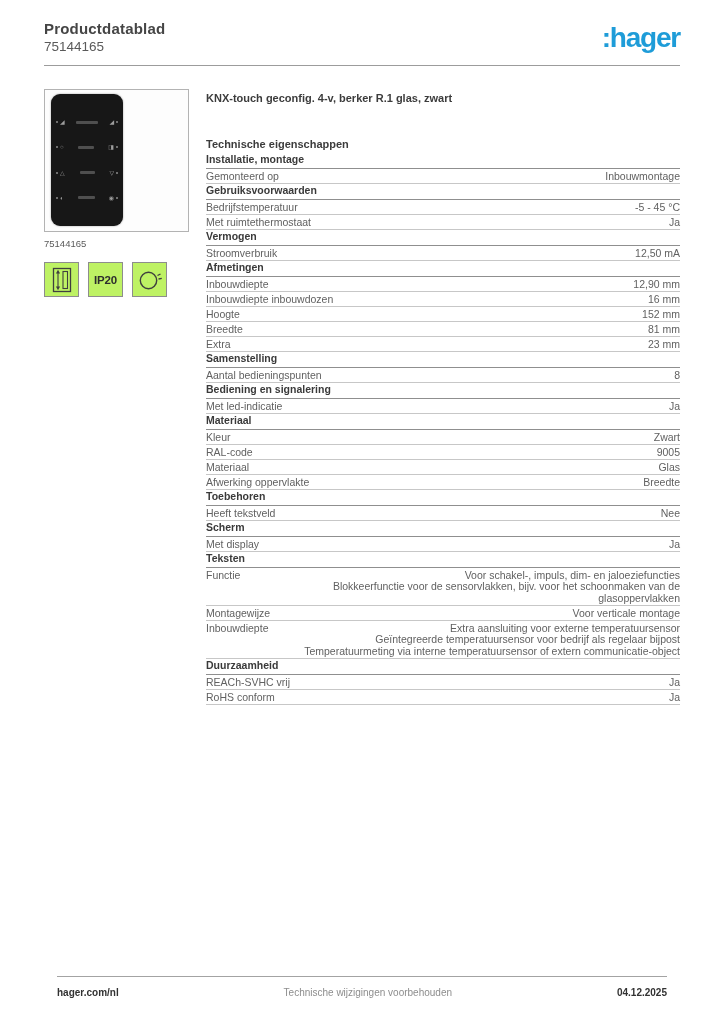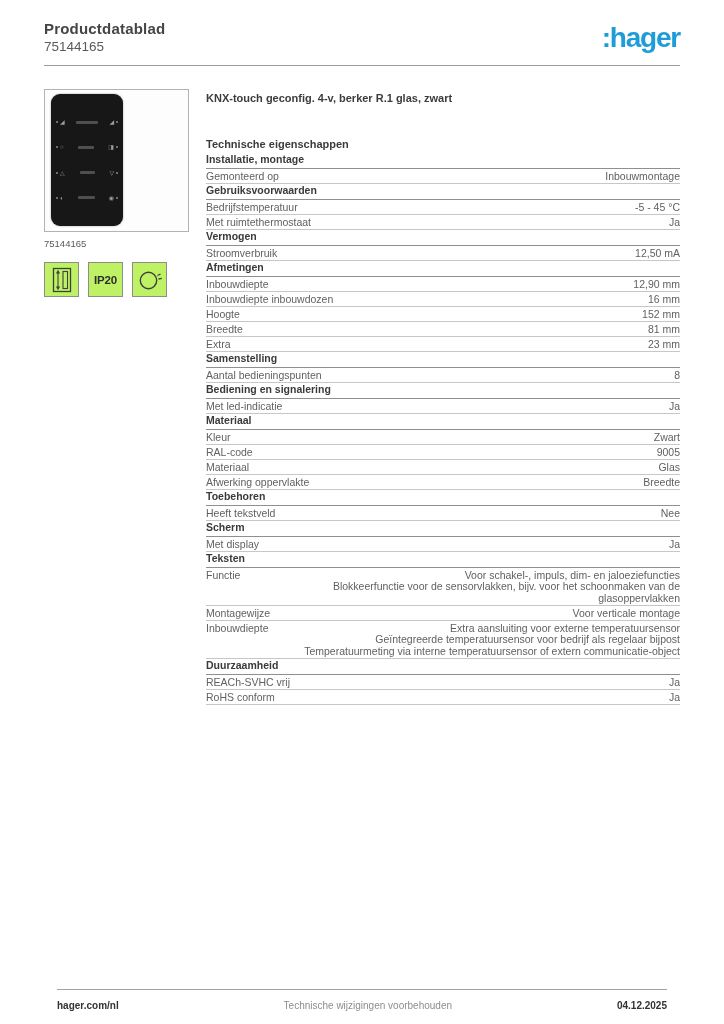--- a/index.html
+++ b/index.html
@@ -72,21 +72,21 @@
   .spec-row {
     display: flex; justify-content: space-between; align-items: flex-start;
     font-size: 10.5px; line-height: 11.5px; color: #616161;
     padding: 1.5px 0 1px; border-bottom: 1px solid #c7c7c7;
   }
   .spec-label { white-space: nowrap; padding-right: 12px; }
   .spec-value { text-align: right; max-width: 432px; }
 
   
   .footer {
-    position: absolute; left: 57px; right: 57px; bottom: 13px;
+    position: absolute; left: 57px; right: 57px; bottom: 26px;
     border-top: 1px solid #a3a3a3; padding-top: 10px;
     display: flex; justify-content: space-between; align-items: baseline;
     font-size: 10px;
   }
   .footer-left  { font-weight: bold; color: #323232; }
   .footer-center{ color: #8d8d8d; }
   .footer-right { font-weight: bold; color: #323232; text-align: right; }
 </style>
 </head>
 <body>

